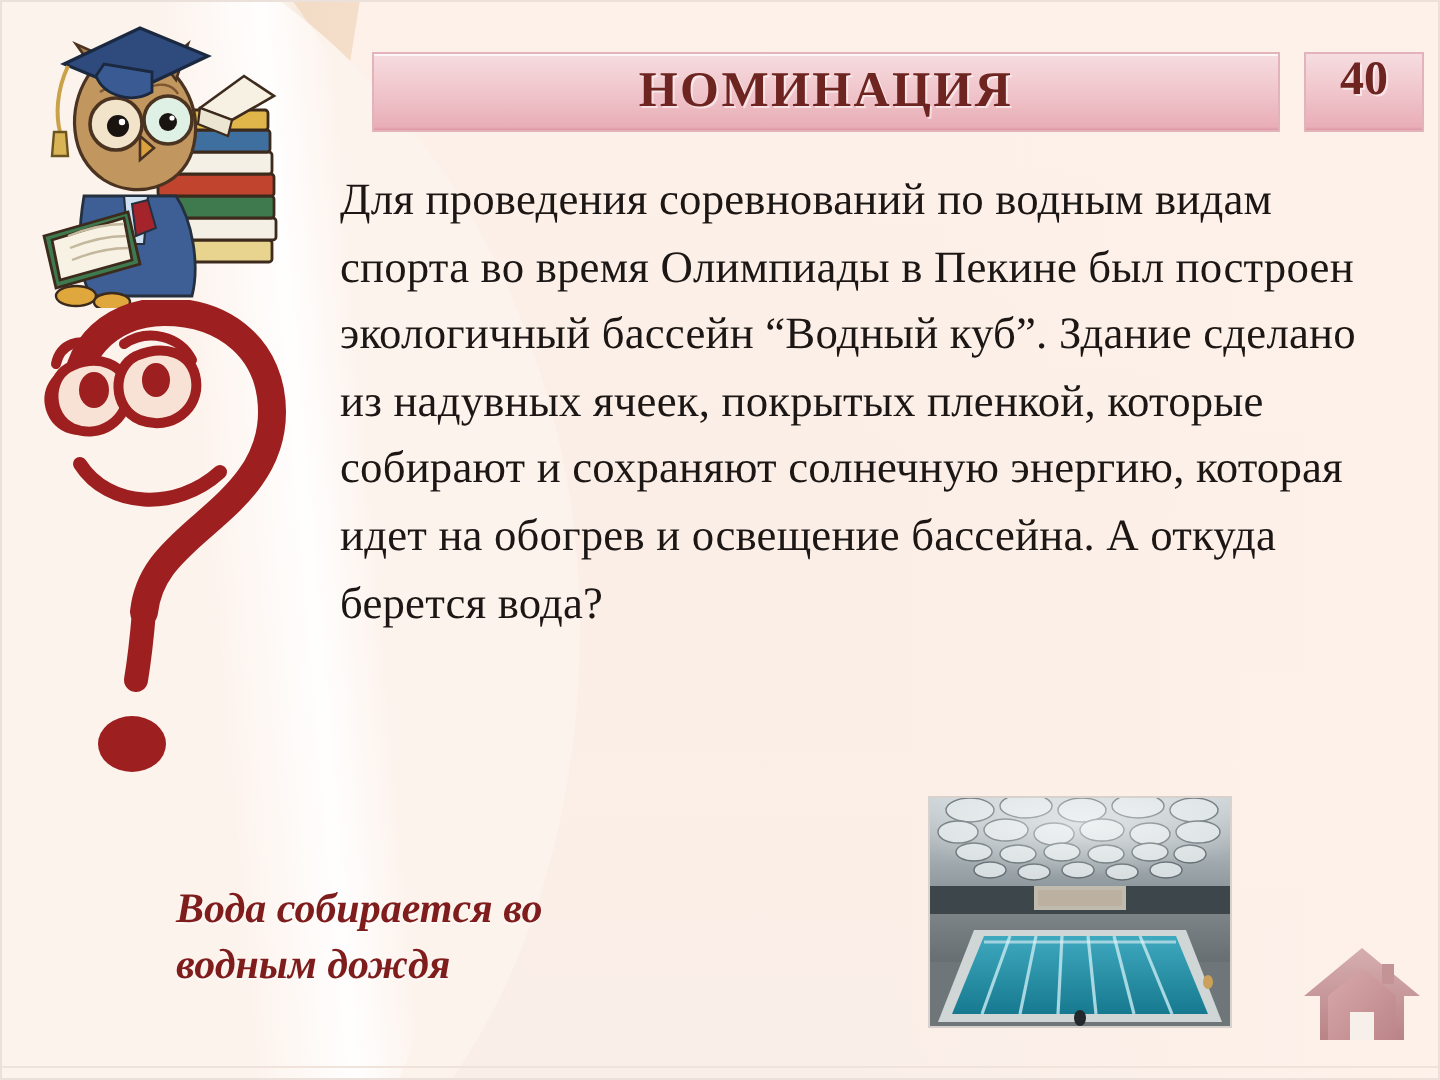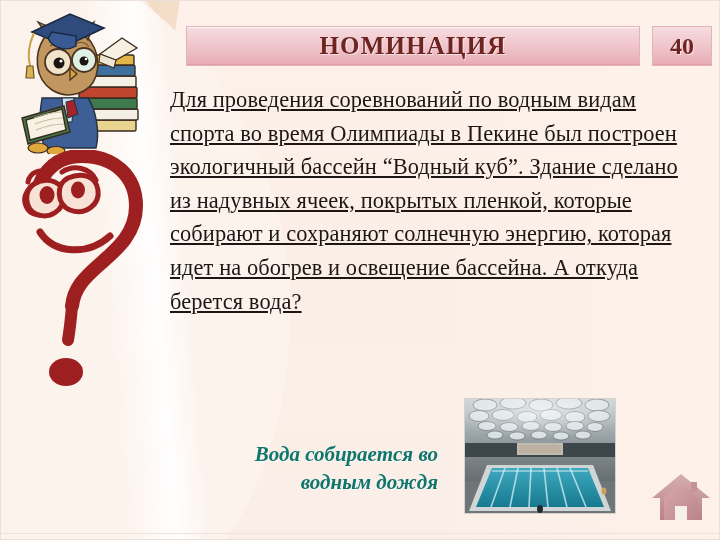--- a/index.html
+++ b/index.html
@@ -102,55 +102,54 @@
   
   .score-box {
     position: absolute;
     left: 652px;
     top: 26px;
     width: 58px;
     height: 38px;
     background: linear-gradient(180deg, #f6dde0 0%, #f0c6cc 48%, #e9aeb7 96%, #dd96a2 100%);
     border: 1px solid #e3b3bb;
     display: flex;
-    align-items: center;
+    align-items: flex-start;
     justify-content: center;
   }
   .score-text {
     font-size: 24px;
     font-weight: bold;
     color: #6e2420;
     text-shadow: 1px 1px 0 rgba(255,255,255,0.55);
   }
 
   
   .question-body {
     position: absolute;
     left: 170px;
     top: 83px;
     width: 522px;
     font-size: 22.4px;
     line-height: 33.6px;
     color: #1c1715;
     letter-spacing: 0.1px;
-    text-decoration: underline;
   }
 
   
   .answer-block {
     position: absolute;
     left: 88px;
     top: 440px;
     width: 350px;
-    text-align: right;
+    text-align: left;
     font-size: 21px;
     line-height: 28px;
     font-weight: bold;
     font-style: italic;
-    color: #0f766e;
+    color: #7f1d1d;
     text-shadow: 0 1px 0 rgba(255,255,255,0.6);
   }
 
   
   .pool-photo {
     position: absolute;
     left: 464px;
     top: 398px;
     width: 150px;
     height: 114px;

